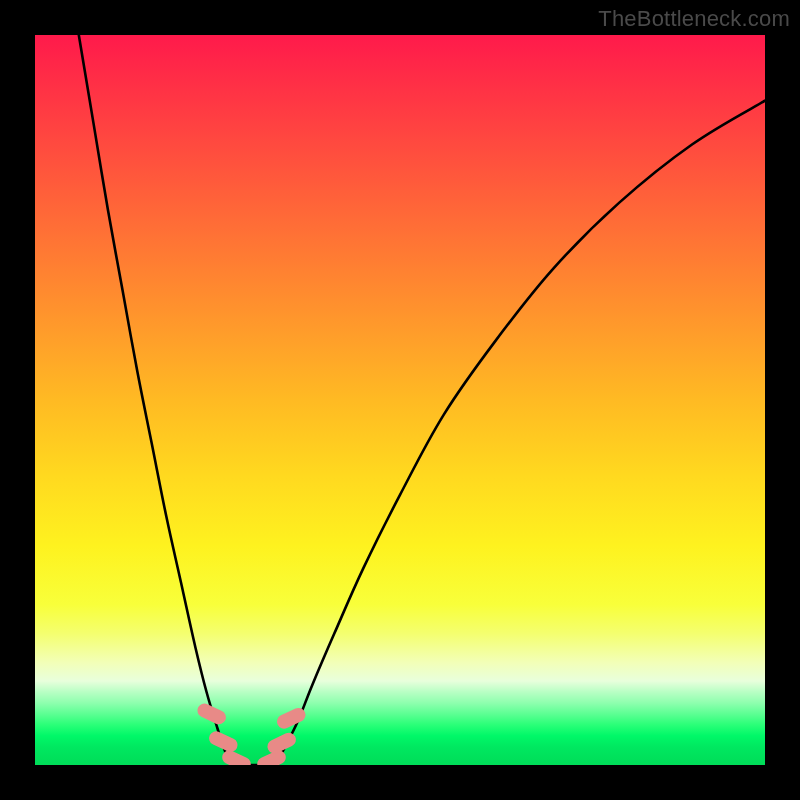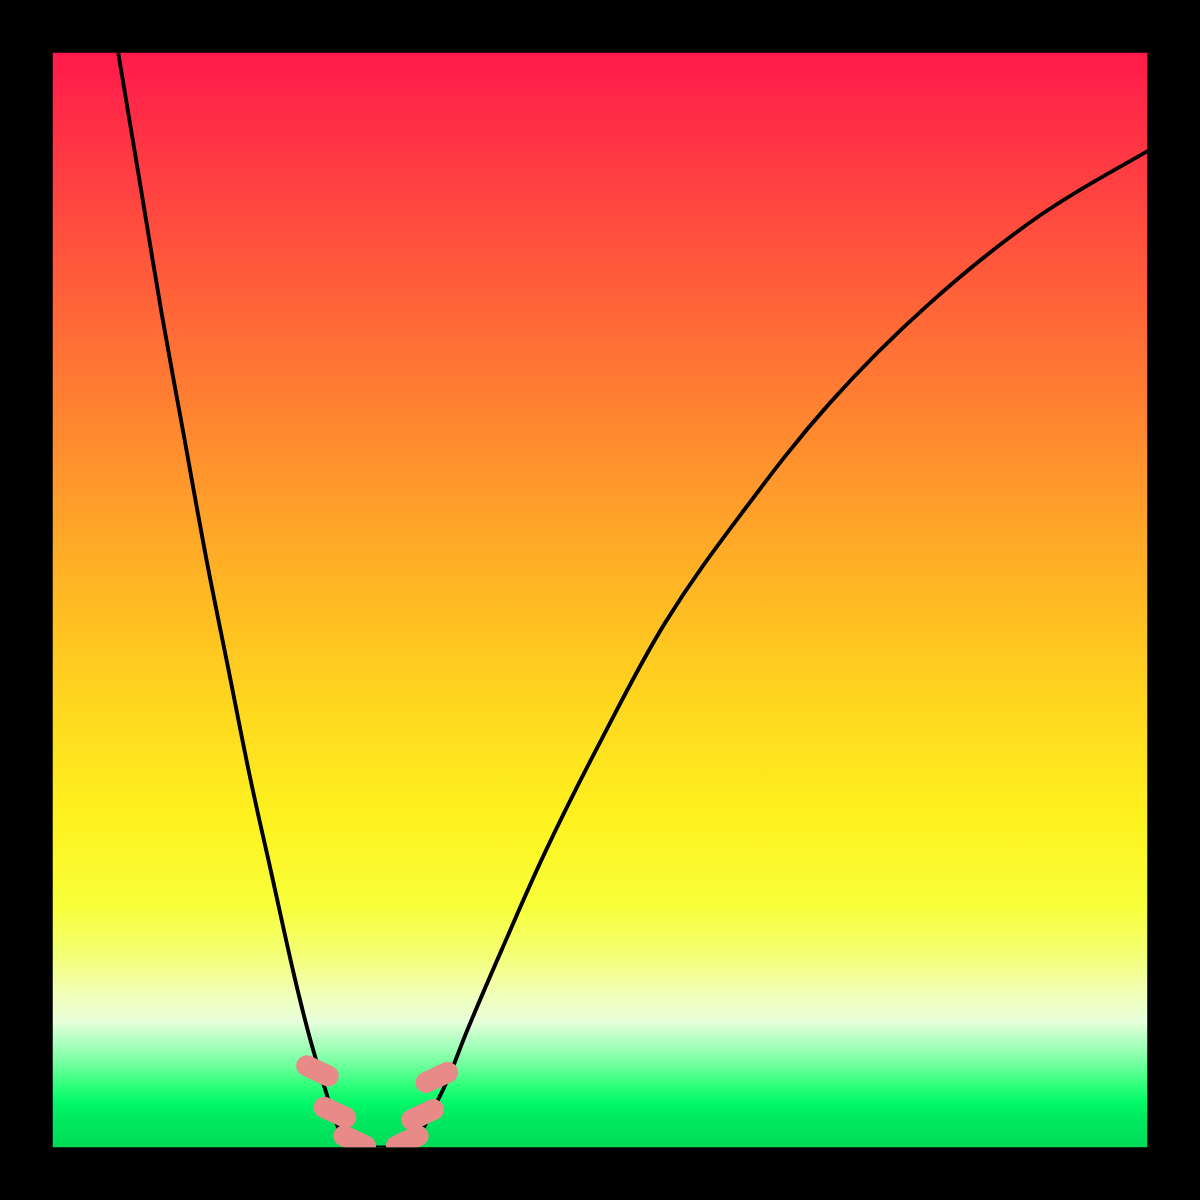--- a/index.html
+++ b/index.html
@@ -80,13 +80,14 @@
       <g id="marker-group">
           <rect x="169.66" y="663.9" width="14" height="30" rx="7" ry="7" fill="#e88a87" transform="rotate(-65 176.66 678.9)"></rect>
           <rect x="181.34" y="691.64" width="14" height="30" rx="7" ry="7" fill="#e88a87" transform="rotate(-65 188.34 706.64)"></rect>
           <rect x="194.48000000000002" y="710.62" width="14" height="30" rx="7" ry="7" fill="#e88a87" transform="rotate(-65 201.48000000000002 725.62)"></rect>
           <rect x="229.52" y="710.62" width="14" height="30" rx="7" ry="7" fill="#e88a87" transform="rotate(65 236.52 725.62)"></rect>
           <rect x="239.73999999999998" y="693.1" width="14" height="30" rx="7" ry="7" fill="#e88a87" transform="rotate(65 246.73999999999998 708.1)"></rect>
           <rect x="249.23000000000002" y="668.28" width="14" height="30" rx="7" ry="7" fill="#e88a87" transform="rotate(65 256.23 683.28)"></rect>
         </g>
     </svg>
   </div>
+  <div class="watermark">TheBottleneck.com</div>
 </div>
 
 </body></html>

